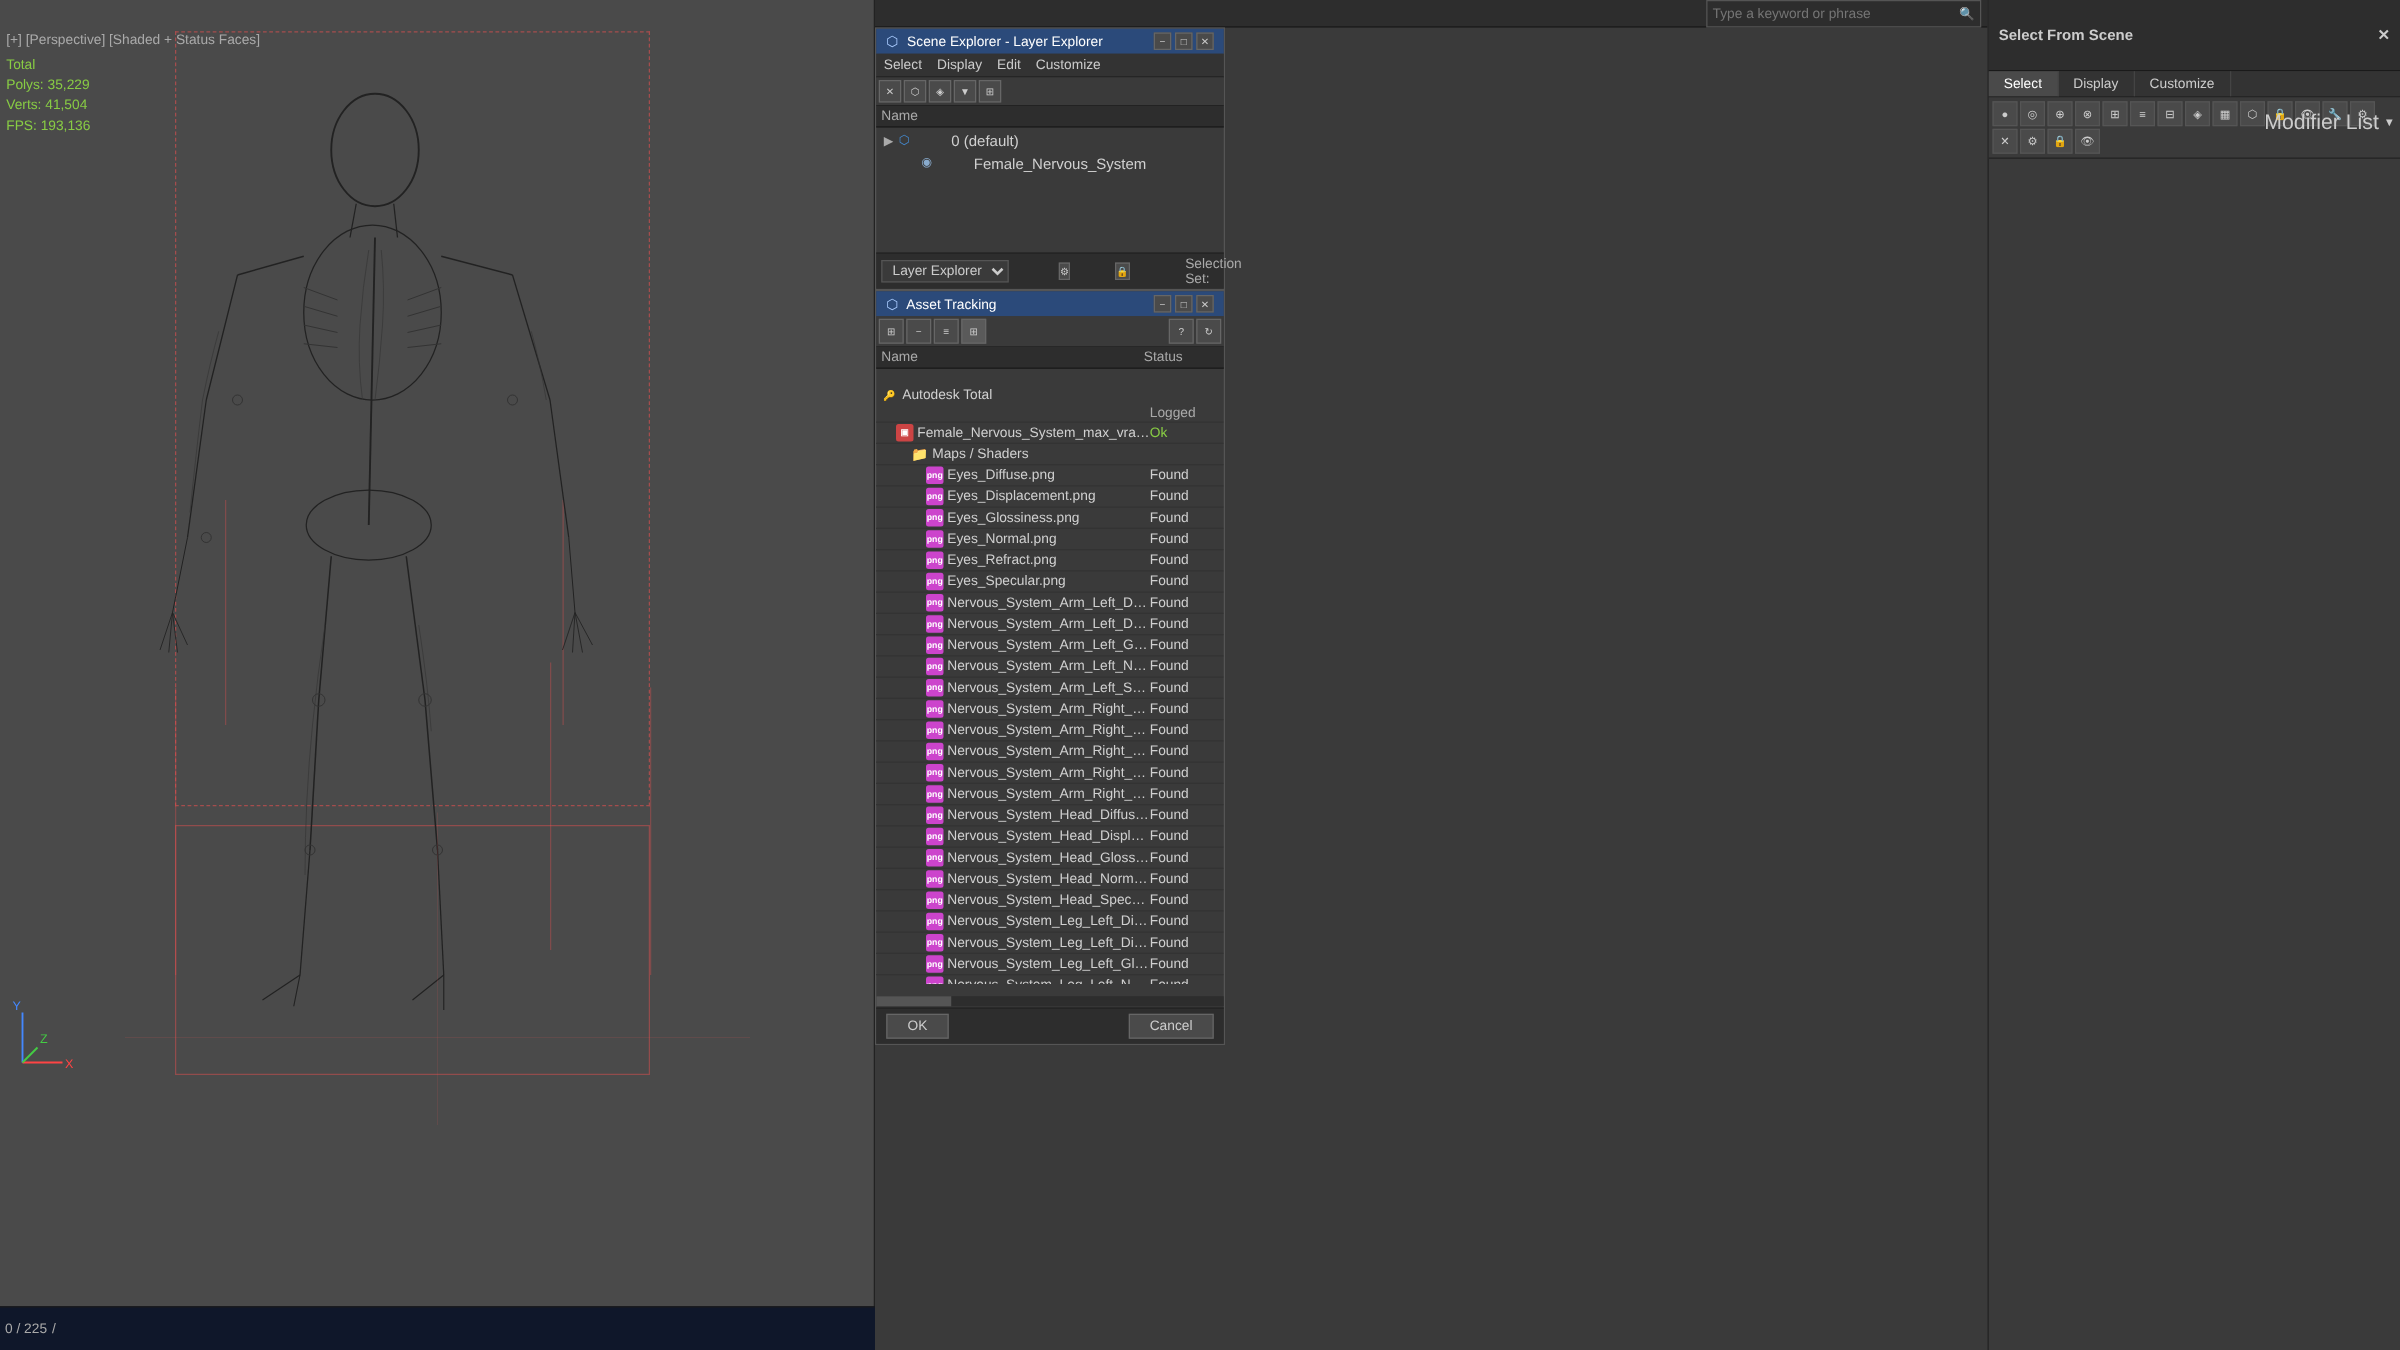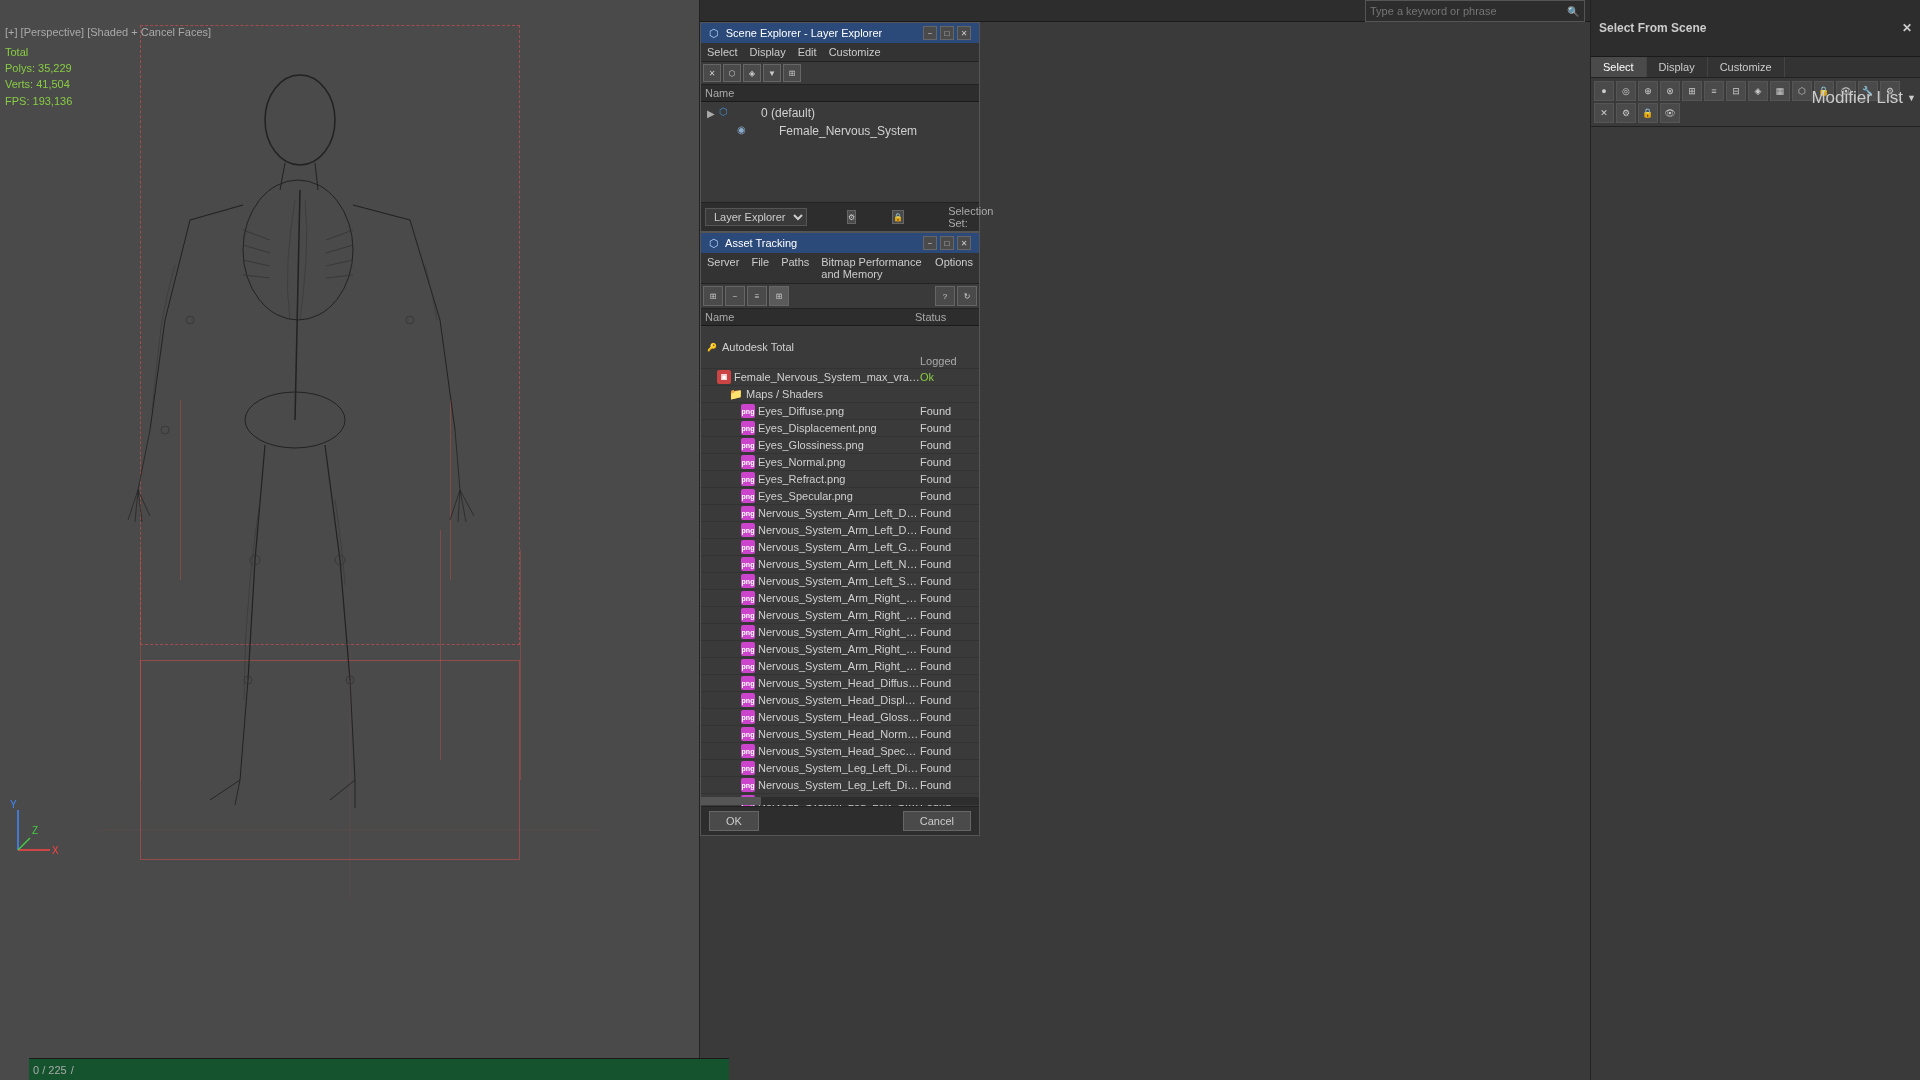--- a/index.html
+++ b/index.html
@@ -380,27 +380,26 @@
       padding: 0 4px;
       outline: none;
     }
 
     
     #bottom-bar {
       position: absolute;
       bottom: 0; left: 0;
       width: 700px;
       height: 22px;
-      background: #14532d;
+      background: #0f172a;
       border-top: 1px solid #1a1a1a;
       display: flex;
       align-items: center;
-      padding: 4px 4px;
+      padding: 17px 4px;
       gap: 4px;
-      margin-left: 29px;
     }
     .bb-item {
       color: #aaa;
       font-size: 11px;
     }
   </style>
 </head>
 <body>
 
 <div id="top-toolbar">
@@ -515,21 +514,21 @@
     <line x1="18" y1="850" x2="30" y2="838" stroke="#44cc44" stroke-width="1.5"></line>
     <text x="10" y="808" fill="#4488ff" font-size="10">Y</text>
     <text x="52" y="854" fill="#ff4444" font-size="10">X</text>
     <text x="32" y="834" fill="#44cc44" font-size="10">Z</text>
 
     <line x1="100" y1="830" x2="600" y2="830" stroke="rgba(255,80,80,0.2)" stroke-width="0.5"></line>
     <line x1="350" y1="650" x2="350" y2="900" stroke="rgba(255,80,80,0.2)" stroke-width="0.5"></line>
   </svg>
 
   <div id="viewport-label">
-    <span>[+] [Perspective] [Shaded + Cancel Faces]</span>
+    <span>[+] [Perspective] [Shaded + Status Faces]</span>
   </div>
   <div id="stats">
     <div><span>Total</span></div>
     <div><span>Polys:</span> <span>35,229</span></div>
     <div><span>Verts:</span> <span>41,504</span></div>
   </div>
   <div id="fps">
     <span>FPS:</span> <span>193,136</span>
   </div>
 </div>
@@ -593,27 +592,20 @@
   <div id="asset-panel-title">
     <span>
       <span style="color:#aaccff; margin-right:4px;">⬡</span>
       <span>Asset Tracking</span>
     </span>
     <div class="panel-controls">
       <div class="pc-btn">−</div>
       <div class="pc-btn">□</div>
       <div class="pc-btn">✕</div>
     </div>
-  </div>
-  <div id="asset-menu">
-    <span class="am-item">Server</span>
-    <span class="am-item">File</span>
-    <span class="am-item">Paths</span>
-    <span class="am-item">Bitmap Performance and Memory</span>
-    <span class="am-item">Options</span>
   </div>
   <div id="asset-toolbar">
     <div class="pc-btn" style="width:20px;height:20px;">⊞</div>
     <div class="pc-btn" style="width:20px;height:20px;">−</div>
     <div class="pc-btn" style="width:20px;height:20px;">≡</div>
     <div class="pc-btn" style="width:20px;height:20px; background:#5a5a5a;">⊞</div>
     <span style="flex:1;"></span>
     <div class="pc-btn" style="width:20px;height:20px;">?</div>
     <div class="pc-btn" style="width:20px;height:20px;">↻</div>
   </div>

